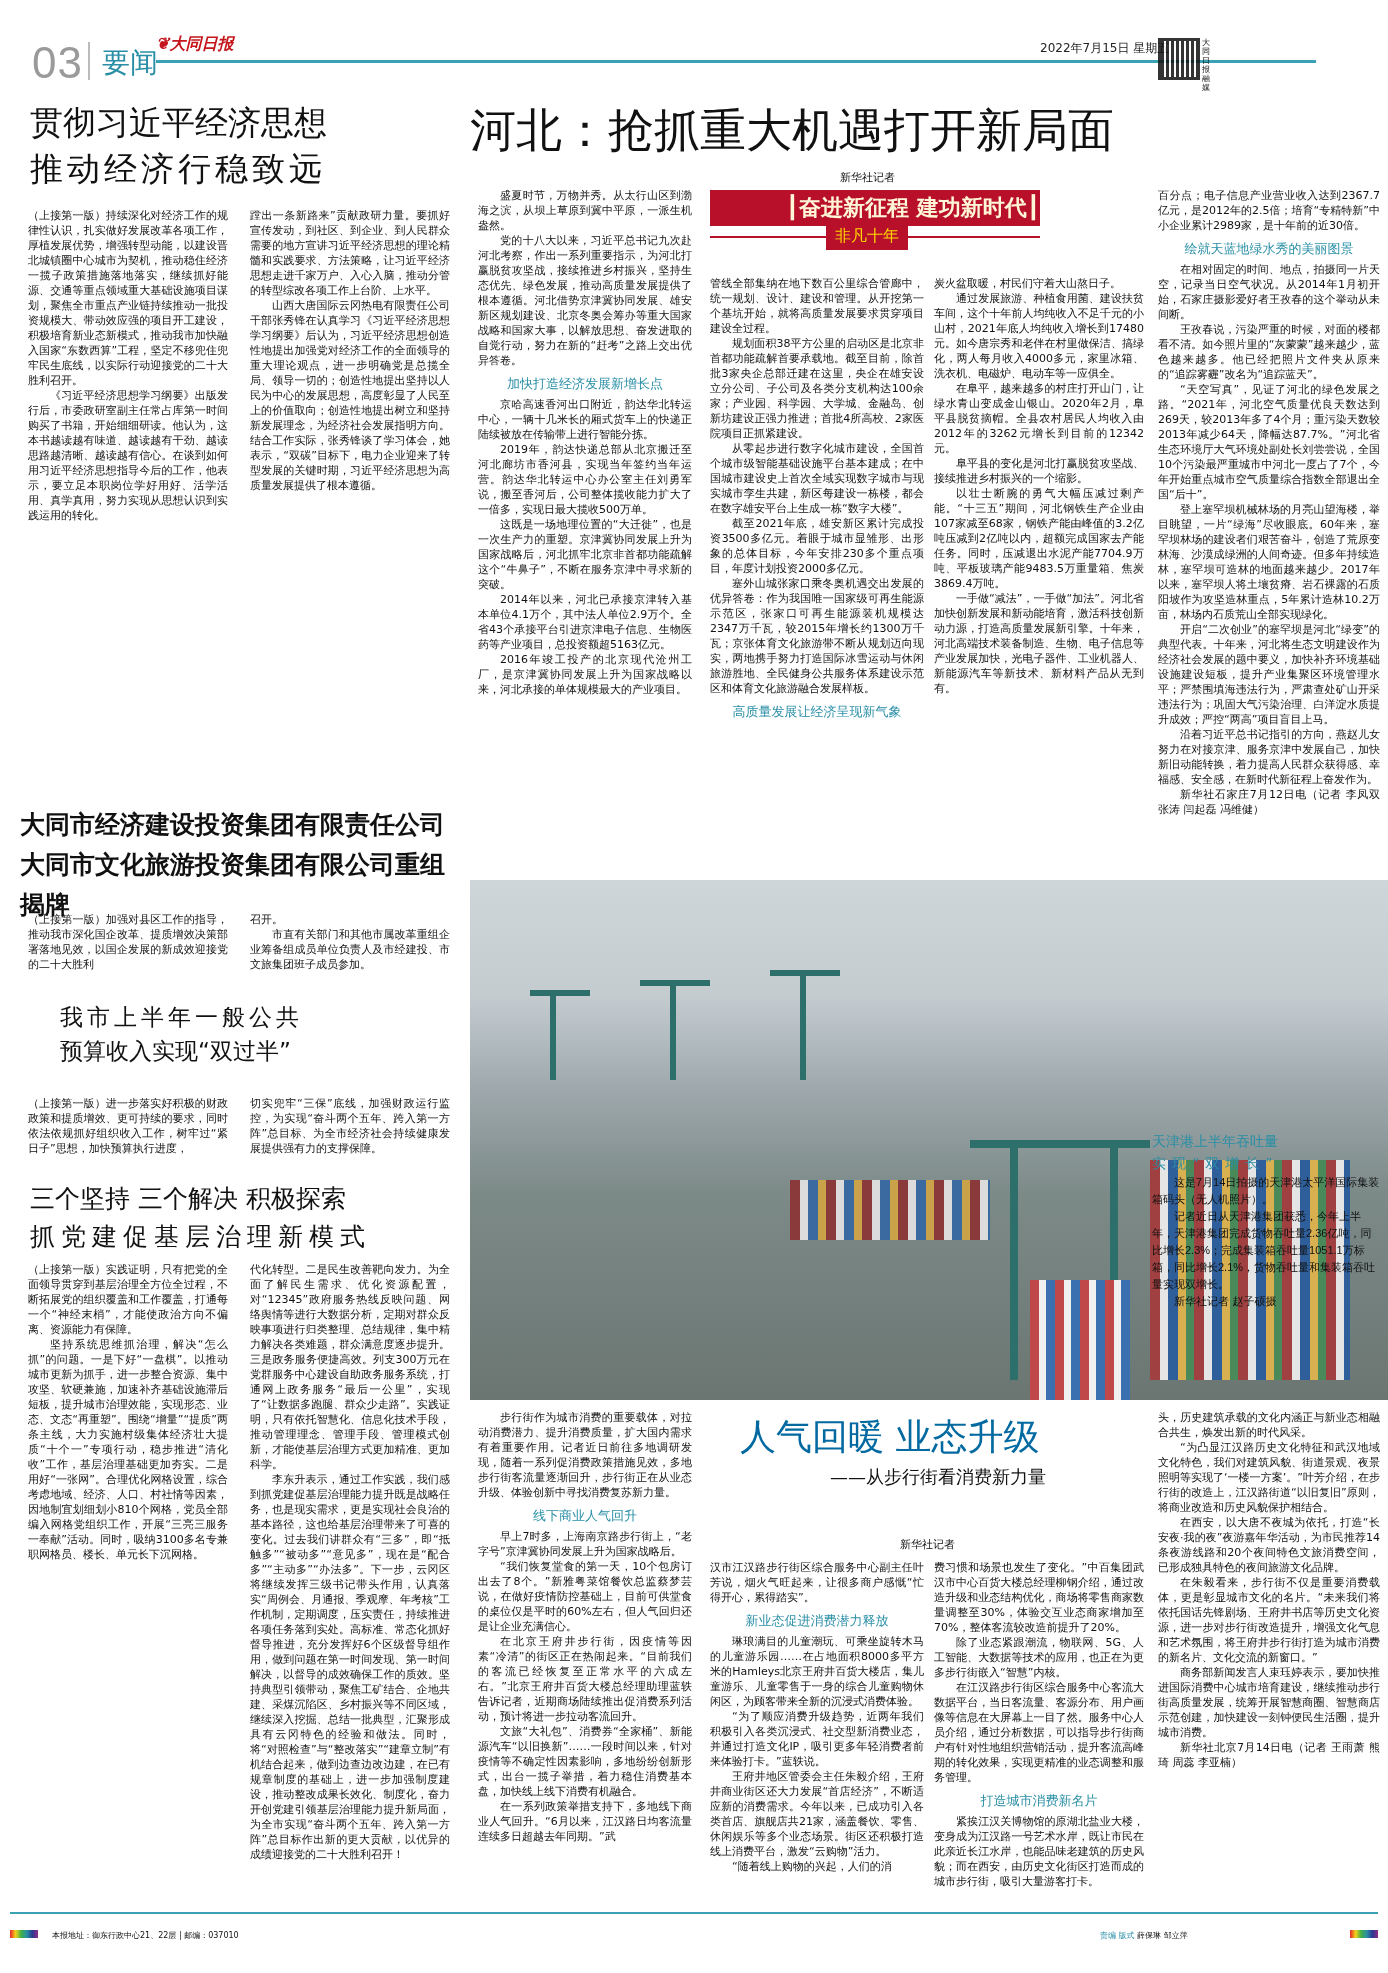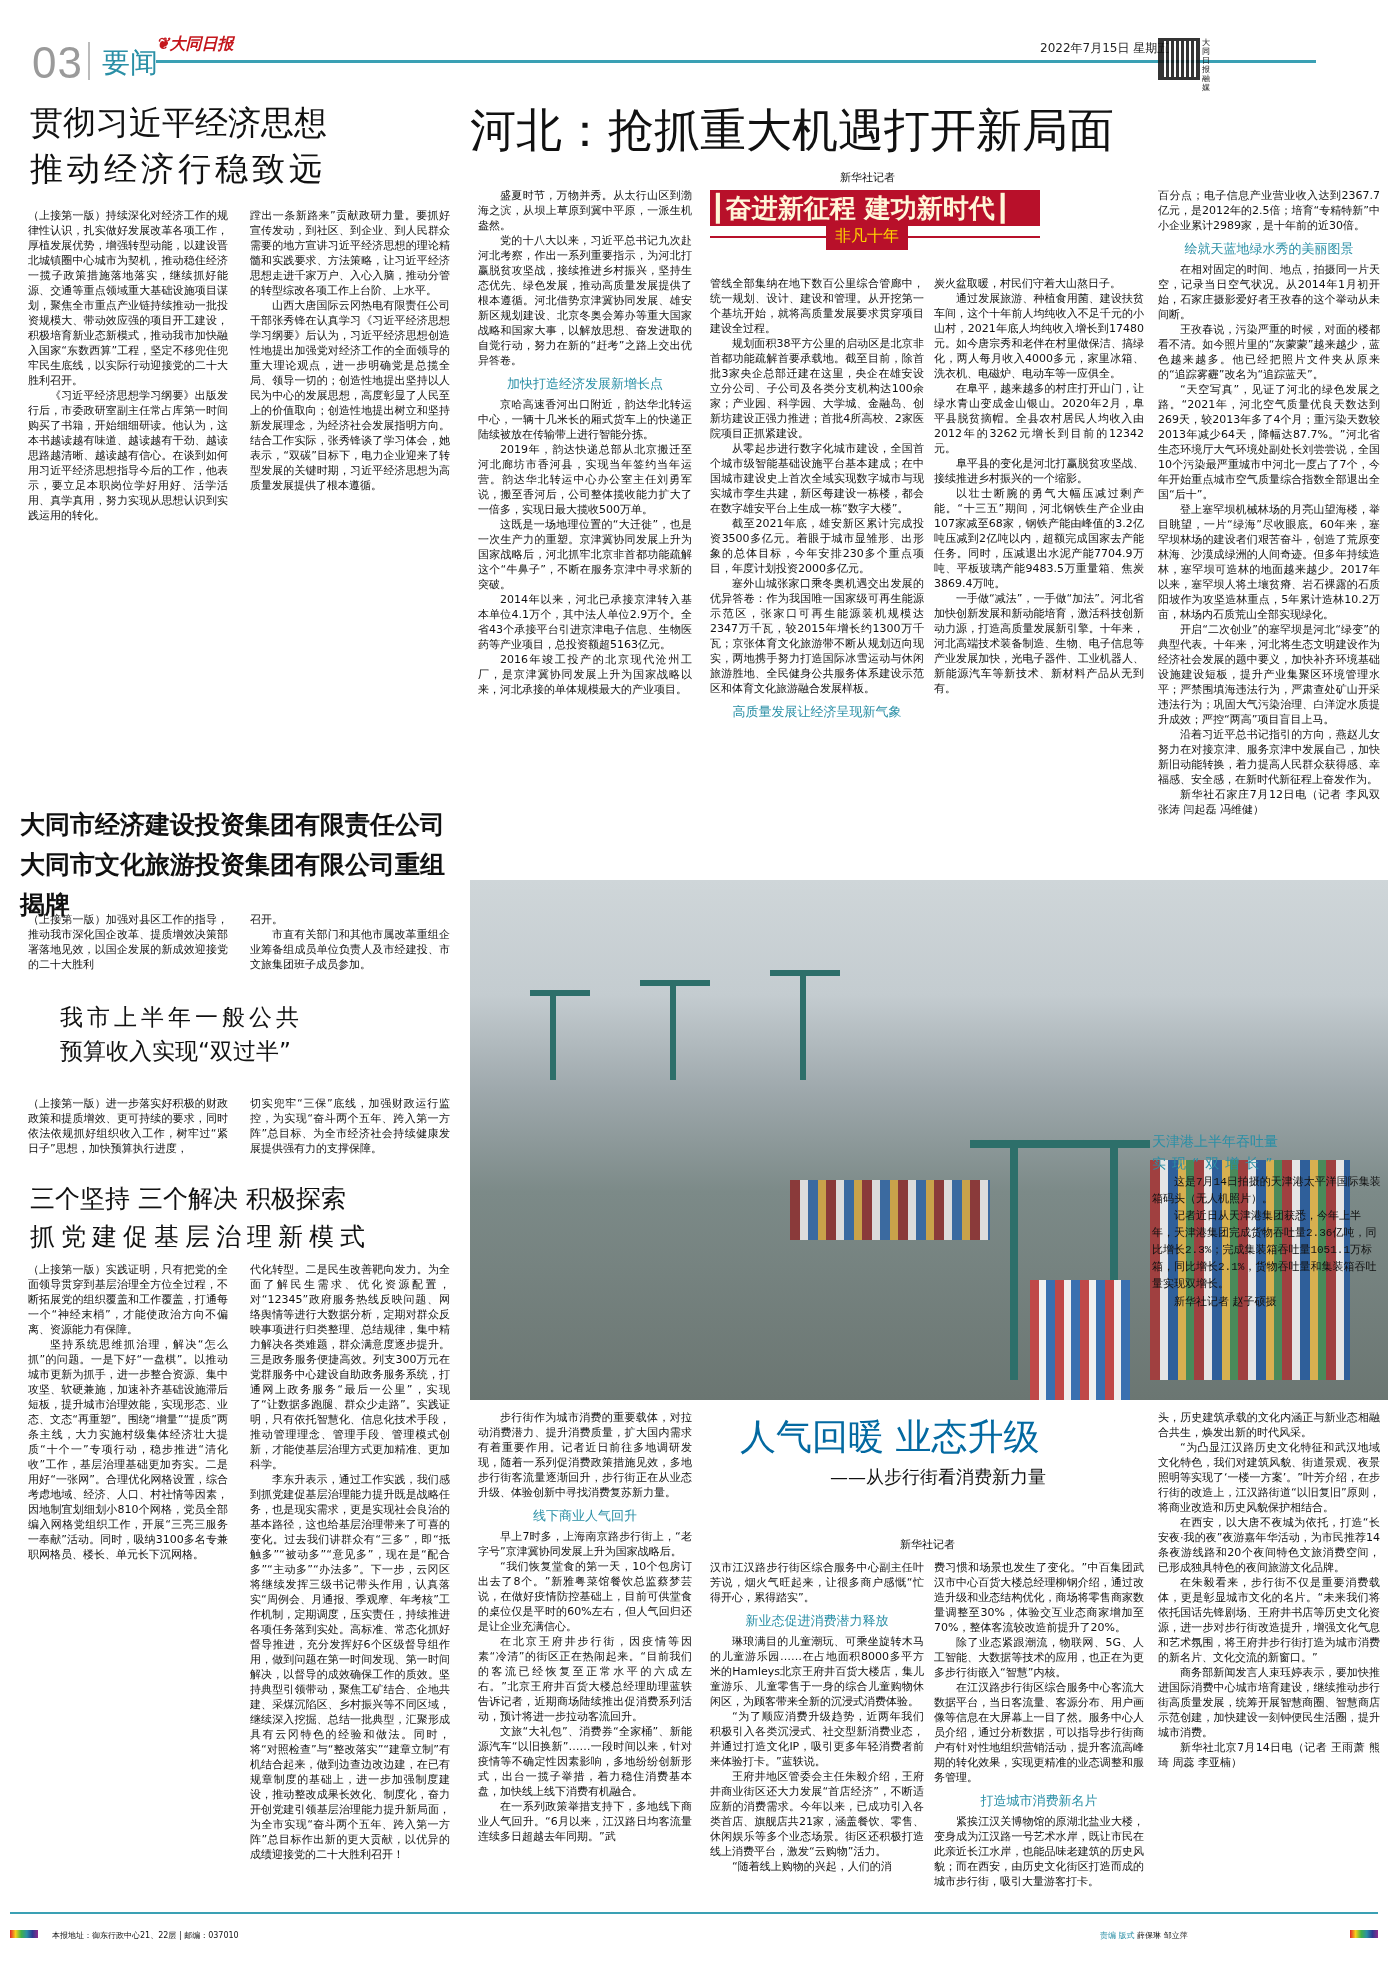--- a/index.html
+++ b/index.html
@@ -12,29 +12,29 @@
 .hdr-line{left:156px;top:60px;width:1160px;height:3px;background:#3aa0b4}
 .hdr-date{left:1040px;top:40px;font-size:12px;color:#222}
 .qr{left:1158px;top:38px;width:42px;height:42px;background:
 repeating-linear-gradient(90deg,#111 0 3px,#fff 3px 5px),#fff;opacity:.85;border:3px solid #111}
 .qr-label{left:1202px;top:38px;font-size:8px;width:10px;line-height:9px;color:#111}
 .col{position:absolute;font-size:11px;line-height:15px;text-align:justify;color:#111}
 .col p{text-indent:2em}
 .col p.ni{text-indent:0}
 .subhead{color:#2a8fa6;text-align:center;font-size:13px;margin:8px 0 6px;text-indent:0!important}
 .hl{position:absolute;color:#111;font-family:"DejaVu Sans",sans-serif}
-.banner{left:710px;top:190px;width:330px;height:36px;background:#b8102a;color:#fff6d8;font-size:26px;font-weight:bold;text-align:left;line-height:36px}
+.banner{left:710px;top:190px;width:330px;height:36px;background:#b8102a;color:#fff6d8;font-size:22px;font-weight:bold;text-align:right;line-height:36px}
 .banner2-line{left:710px;top:236px;width:330px;height:2px;background:#b8102a}
 .banner2{left:826px;top:222px;width:82px;height:28px;background:#b8102a;color:#ffd500;font-size:16px;line-height:28px;text-align:center}
 .photo{left:470px;top:880px;width:918px;height:520px;background:linear-gradient(180deg,#cfd6d9 0%,#c4ccd0 22%,#9fa9ad 40%,#7c8a88 60%,#6b7672 100%);overflow:hidden}
 .crane{position:absolute;background:#2d6f6a}
 .stack{position:absolute;height:10px}
 .cap{left:1152px;top:1130px;width:230px}
 .cap h3{color:#2a8fa6;font-size:14px;font-weight:normal;line-height:22px}
-.cap p{font-size:11px;line-height:17px;font-family:Liberation Mono, monospace;text-indent:2em}
+.cap p{font-size:11px;line-height:17px;font-family:Liberation Sans, sans-serif;text-indent:2em}
 .footer-line{left:10px;top:1912px;width:1368px;height:2px;background:#3aa0b4}
 .rainbow{width:28px;height:8px;background:linear-gradient(90deg,#e2232a,#f7d21a,#40b047,#2a8fa6,#2b3990,#8d2a8c)}
 .footer-addr{left:52px;top:1930px;font-size:8px}
 .footer-ed{left:1100px;top:1930px;font-size:8px}
 .footer-ed .lbl{color:#2a8fa6}
 .h2r{left:710px;top:1545px;width:440px}
 </style>
 </head>
 <body>
 

